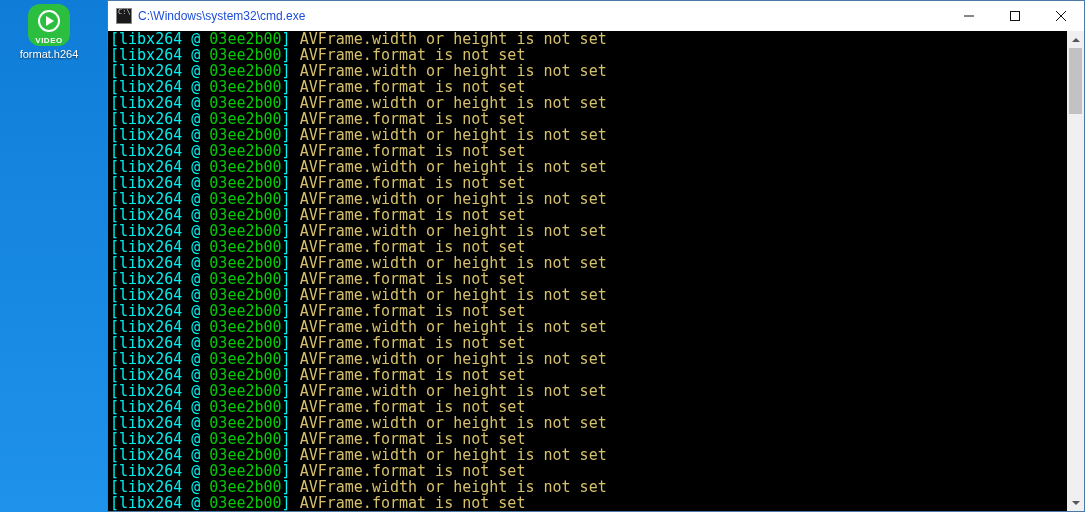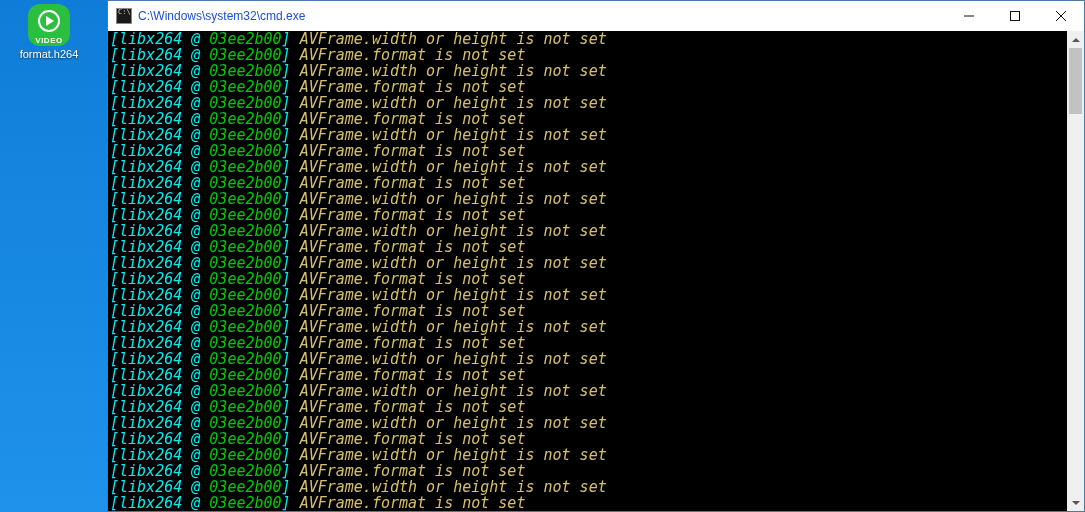--- a/index.html
+++ b/index.html
@@ -137,21 +137,21 @@
   .console {
     flex: 1 1 auto;
     background: #000000;
     font-family: "NSimSun", "SimSun", Consolas, monospace;
     font-size: 15px;
     line-height: 16px;
     padding: 0 0 0 2px;
     overflow: hidden;
     white-space: pre;
   }
-  .console .line { height: 16px; font-style: italic; }
+  .console .line { height: 16px; }
   .br { color: #00f0f0; }      
   .tag { color: #00f0f0; }     
   .at { color: #00f0f0; }      
   .addr { color: #00cc00; }    
   .msg { color: #d6c06a; }     
 
   .scrollbar {
     width: 17px;
     background: #f0f0f0;
     position: relative;

